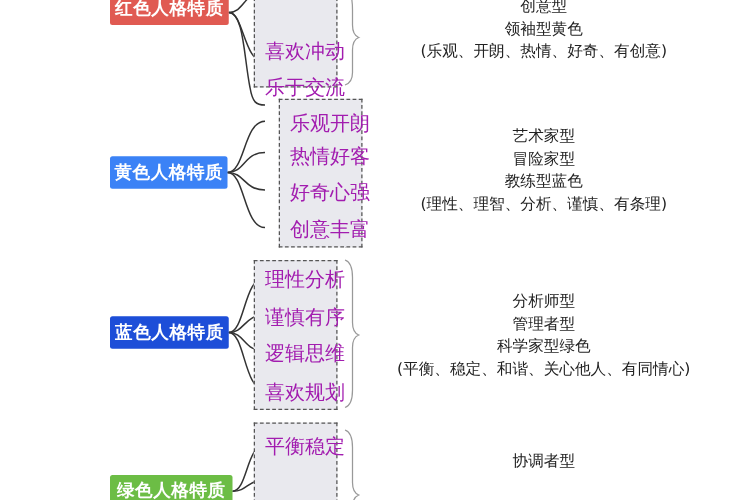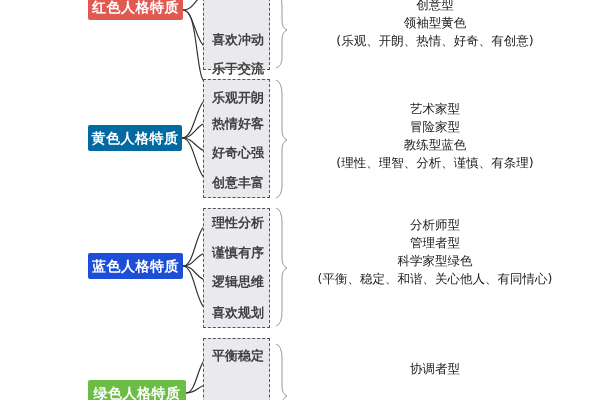--- a/index.html
+++ b/index.html
@@ -13,21 +13,21 @@
   .label {
     position:absolute; color:#fff; font-weight:bold; font-size:14px;
     text-align:center; line-height:26px; height:26px; border-radius:2px;
     letter-spacing:0.5px;
   }
   .traits {
     position:absolute; left:203px; width:67px;
     border:1.5px dashed #555; background:#e9e9ee; box-sizing:border-box;
   }
   .trait {
-    position:absolute; left:8px; font-size:13px; font-weight:bold; color:#404040;
+    position:absolute; left:8px; font-size:16px; font-weight:normal; color:#a21caf;
     white-space:nowrap;
   }
   .desc {
     position:absolute; left:285px; width:300px; text-align:center;
     font-size:12.5px; color:#222; line-height:18px;
   }
   .desc div { white-space:nowrap; }
   svg.links { position:absolute; left:0; top:0; }
 </style>
 </head>
@@ -69,42 +69,42 @@
     <span class="trait" style="top:42px;">喜欢冲动</span>
     <span class="trait" style="top: 71px;">乐于交流</span>
   </div>
 
   <div class="desc" style="top:-4px;">
     <div>创意型</div>
     <div>领袖型黄色</div>
     <div>(乐观、开朗、热情、好奇、有创意)</div>
   </div>
 
-  <div class="label" style="left: 88px; top: 125px; width: 94px; background: #0369a1;">黄色人格特质</div>
-  <div class="traits" style="top:79px; height:119px;">
+  <div class="label" style="left: 88px; top: 125px; width: 94px; background: #3b82f6;">黄色人格特质</div>
+  <div class="traits" style="top:79px; height:119px;margin-left:20px;">
     <span class="trait" style="top:9px;">乐观开朗</span>
     <span class="trait" style="top:35px;">热情好客</span>
     <span class="trait" style="top:64px;">好奇心强</span>
     <span class="trait" style="top:94px;">创意丰富</span>
   </div>
   <div class="desc" style="top:100px;">
     <div>艺术家型</div>
     <div>冒险家型</div>
     <div>教练型蓝色</div>
     <div>(理性、理智、分析、谨慎、有条理)</div>
   </div>
 
   <div class="label" style="left: 88px; top: 253px; width: 95px; background: #1d4ed8;">蓝色人格特质</div>
   <div class="traits" style="top:208px; height:120px;">
     <span class="trait" style="top:5px;">理性分析</span>
     <span class="trait" style="top:35px;">谨慎有序</span>
     <span class="trait" style="top:64px;">逻辑思维</span>
     <span class="trait" style="top:95px;">喜欢规划</span>
   </div>
-  <div class="desc" style="top:216px;">
+  <div class="desc" style="top:232px;">
     <div>分析师型</div>
     <div>管理者型</div>
     <div>科学家型绿色</div>
     <div>(平衡、稳定、和谐、关心他人、有同情心)</div>
   </div>
 
   <div class="label" style="left: 88px; top: 380px; width: 98px; background: rgb(108, 189, 69);">绿色人格特质</div>
   <div class="traits" style="top:338px; height:80px;">
     <span class="trait" style="top:8px;">平衡稳定</span>
     <span class="trait" style="top:36px;margin-top:28px;">关心他人</span>

